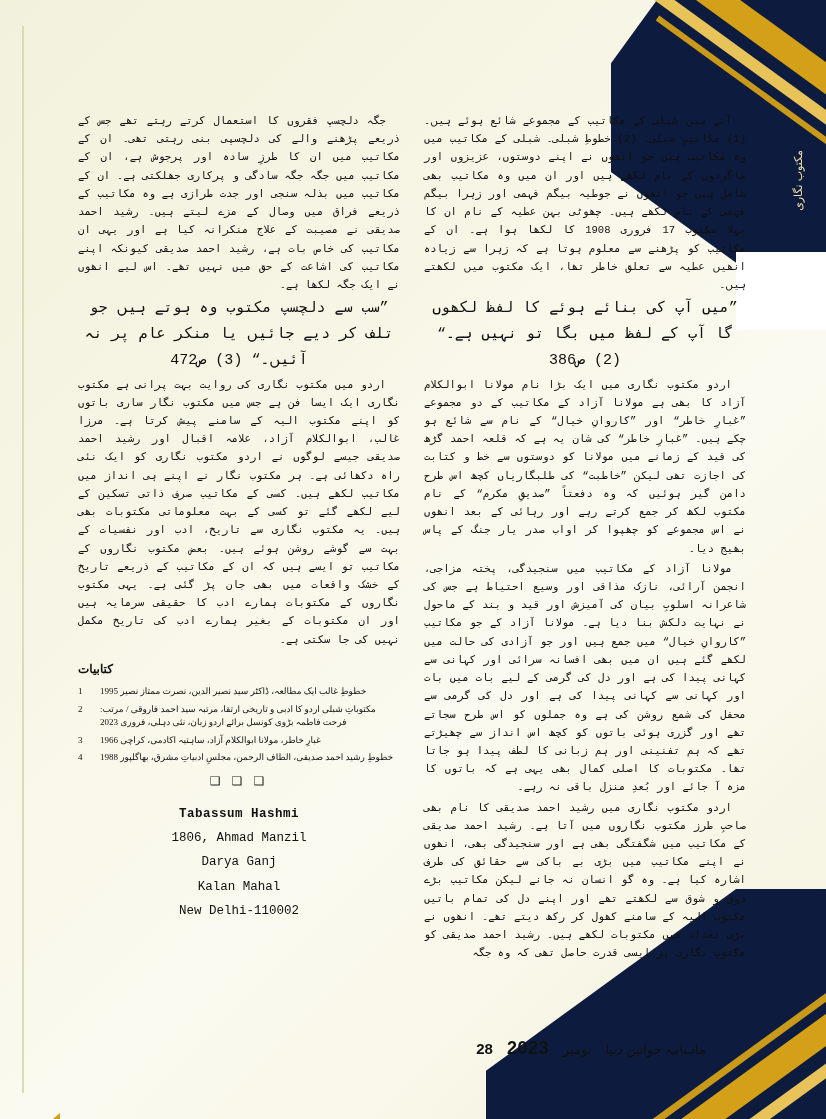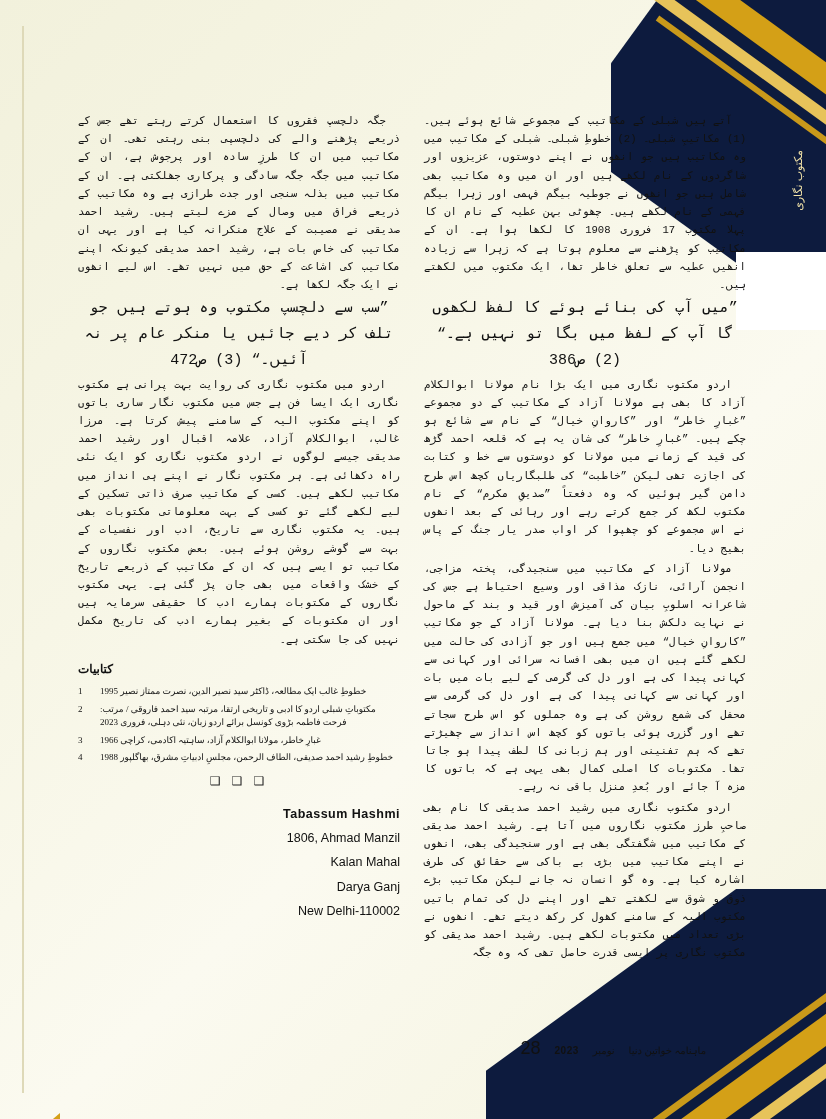--- a/index.html
+++ b/index.html
@@ -105,41 +105,41 @@
     display:flex;flex-direction:row;justify-content:space-between;
     gap:8px;margin-bottom:4px;
   }
   .biblio-row .txt{flex:1;text-align:left;}
   .biblio-row .num{width:14px;text-align:left;direction:ltr;}
   .dingbats{
     text-align:center;letter-spacing:4px;font-size:12px;margin:6px 0 10px 0;color:#222;
   }
   
   .address{
-    direction:ltr;text-align:right;font-family:Liberation Sans, sans-serif;
+    direction:ltr;text-align:center;font-family:Liberation Mono, monospace;
     font-size:12.5px;line-height:1.95;color:#111;margin-top:0;
   }
   .address .name{font-weight:bold;letter-spacing:0.5px;}
   
   .footer{
     position:absolute;left:0;right:0;bottom:60px;height:28px;
   }
   .footer-inner{
     position:absolute;right:120px;bottom:0;
     display:flex;flex-direction:row;align-items:baseline;gap:14px;
     direction:rtl;
   }
   .footer .magazine{
-    font-family:"Liberation Serif",serif;font-size:10px;color:#111;
+    font-family:"Liberation Serif",serif;font-size:13px;color:#111;
   }
   .footer .year{
-    font-weight:bold;font-size:10px;color:#111;letter-spacing:0.5px;
+    font-weight:bold;font-size:18px;color:#111;letter-spacing:0.5px;
   }
   .footer .pageno{
-    font-weight:normal;font-size:18px;color:#111;
+    font-weight:bold;font-size:15px;color:#111;
   }
 </style>
 </head>
 <body>
 
 <div class="page">
 
   <div class="corner-tr">
     <div class="navy"></div>
     <div class="gold1"></div>
@@ -197,22 +197,22 @@
           <span class="txt">خطوطِ رشید احمد صدیقی، الطاف الرحمن، مجلسِ ادبیاتِ مشرق، بھاگلپور 1988</span>
           <span class="num">4</span>
         </div>
       </div>
 
       <div class="dingbats">❑ ❑ ❑</div>
 
       <div class="address">
         <div class="name">Tabassum  Hashmi</div>
         <div>1806, Ahmad Manzil</div>
+        <div>Darya Ganj</div>
         <div>Kalan Mahal</div>
-        <div>Darya Ganj</div>
         <div>New Delhi-110002</div>
       </div>
     </div>
   </div>
 
   <div class="footer">
     <div class="footer-inner">
       <span class="magazine">ماہنامہ خواتین دنیا</span>
       <span class="magazine">نومبر</span>
       <span class="year">2023</span>

